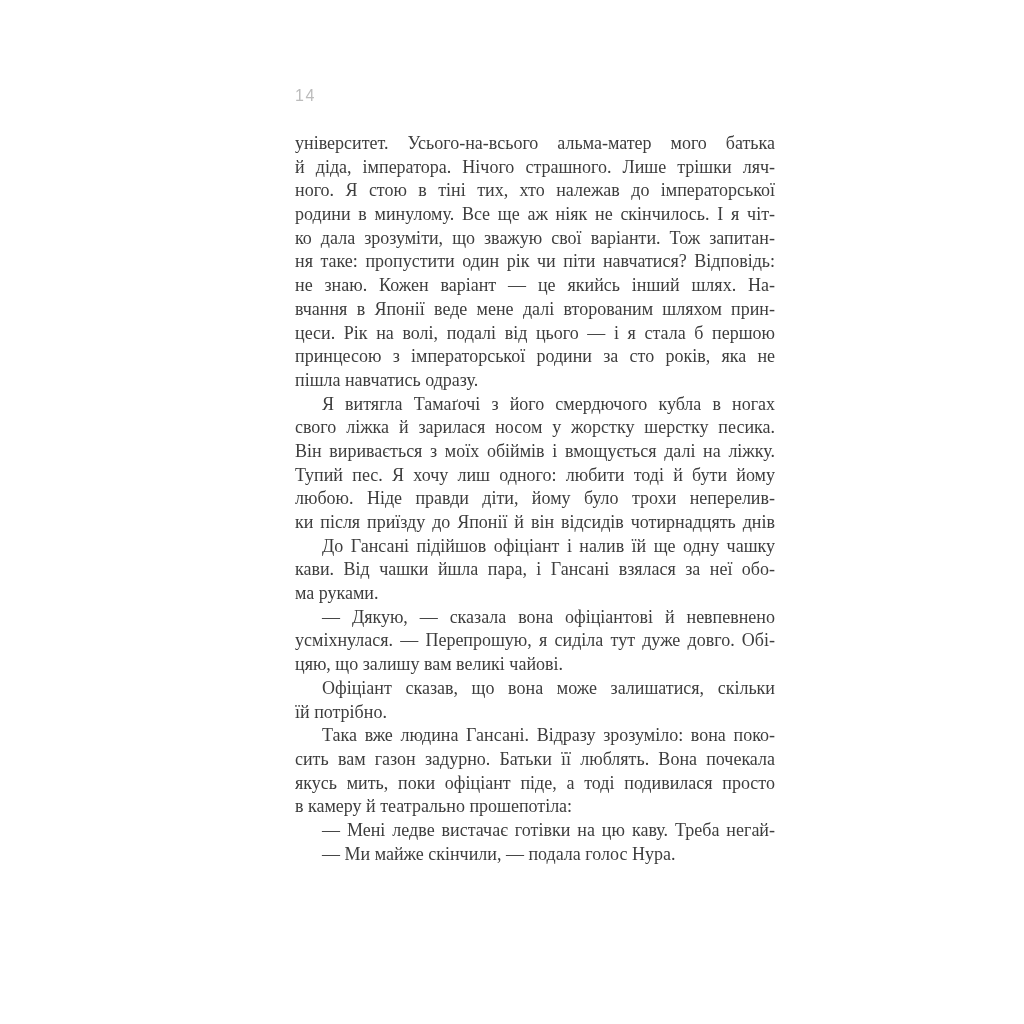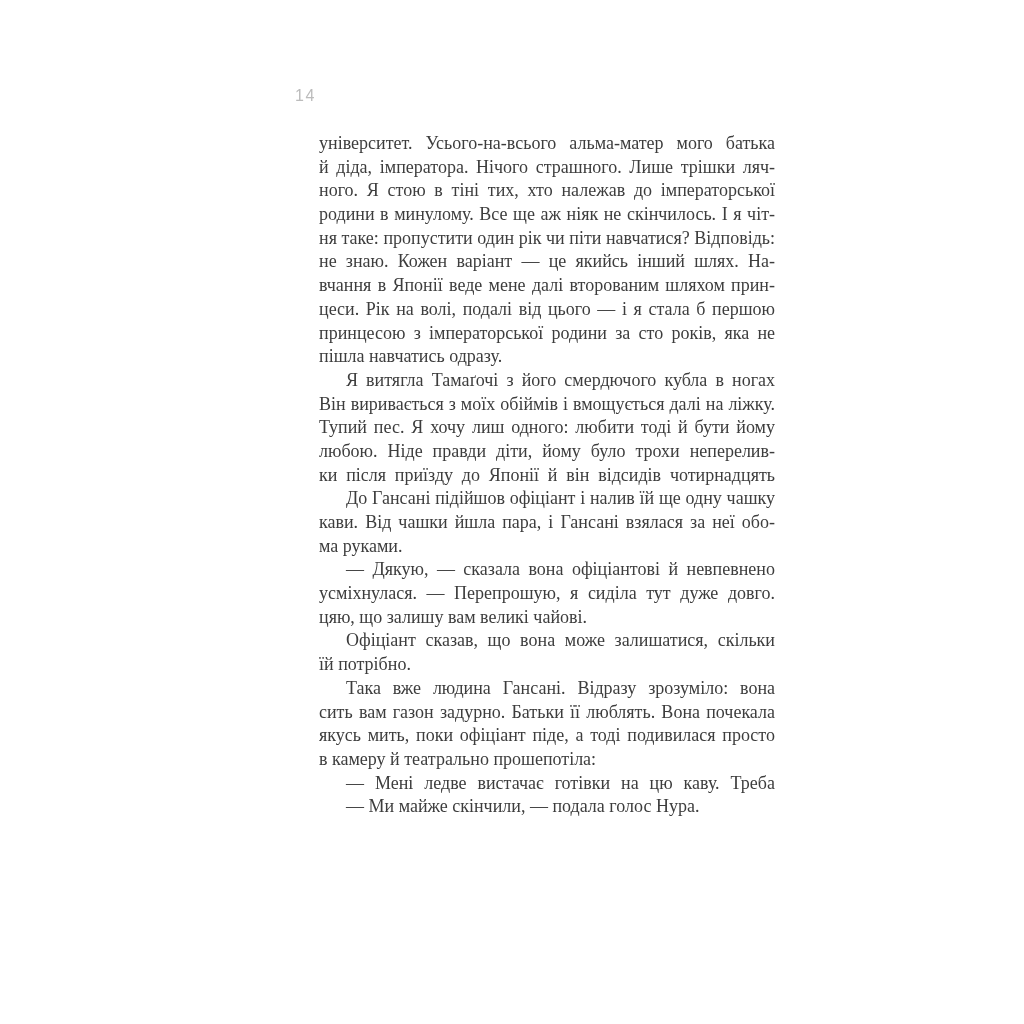--- a/index.html
+++ b/index.html
@@ -27,21 +27,21 @@
     color: #bcbcbc;
   }
   .text-block {
     position: absolute;
     left: 295px;
     top: 132px;
     width: 480px;
     color: #3d3d3d;
     font-size: 18px;
   }
-  .paragraph { display: block; margin-left: 24px; }
+  .paragraph { display: block; }
   .line {
     display: block;
     height: 23.7px;
     line-height: 23.7px;
     overflow: hidden;
     text-align: justify;
     text-align-last: justify;
     white-space: normal;
   }
   .line.last {
@@ -57,29 +57,31 @@
 <body style="background: rgb(255, 255, 255);">
 
 <div class="book-page">
   <div class="folio" style="color: rgb(188, 188, 188);">14</div>
   <div class="text-block" style="color: rgb(61, 61, 61);">
       <div class="paragraph">
         <div class="line"><span class="seg">університет. Усього-на-всього альма-матер мого батька</span></div>
         <div class="line"><span class="seg">й діда, імператора. Нічого страшного. Лише трішки ляч-</span></div>
         <div class="line"><span class="seg">ного. Я стою в тіні тих, хто належав до імператорської</span></div>
         <div class="line"><span class="seg">родини в минулому. Все ще аж ніяк не скінчилось. І я чіт-</span></div>
+        <div class="line"><span class="seg">ко дала зрозуміти, що зважую свої варіанти. Тож запитан-</span></div>
         <div class="line"><span class="seg">ня таке: пропустити один рік чи піти навчатися? Відповідь:</span></div>
         <div class="line"><span class="seg">не знаю. Кожен варіант — це якийсь інший шлях. На-</span></div>
         <div class="line"><span class="seg">вчання в Японії веде мене далі второваним шляхом прин-</span></div>
         <div class="line"><span class="seg">цеси. Рік на волі, подалі від цього — і я стала б першою</span></div>
         <div class="line"><span class="seg">принцесою з імператорської родини за сто років, яка </span><span class="seg italic">не</span></div>
         <div class="line last"><span class="seg">пішла навчатись одразу.</span></div>
       </div>
       <div class="paragraph">
         <div class="line indented"><span class="seg">Я витягла Тамаґочі з його смердючого кубла в ногах</span></div>
+        <div class="line"><span class="seg">свого ліжка й зарилася носом у жорстку шерстку песика.</span></div>
         <div class="line"><span class="seg">Він виривається з моїх обіймів і вмощується далі на ліжку.</span></div>
         <div class="line"><span class="seg italic">Тупий пес.</span><span class="seg"> Я хочу лиш одного: любити тоді й бути йому</span></div>
         <div class="line"><span class="seg">любою. Ніде правди діти, йому було трохи неперелив-</span></div>
         <div class="line"><span class="seg">ки після приїзду до Японії й він відсидів чотирнадцять днів</span></div>
       </div>
       <div class="paragraph">
         <div class="line indented"><span class="seg">До Гансані підійшов офіціант і налив їй ще одну чашку</span></div>
         <div class="line"><span class="seg">кави. Від чашки йшла пара, і Гансані взялася за неї обо-</span></div>
         <div class="line last"><span class="seg">ма руками.</span></div>
       </div>

